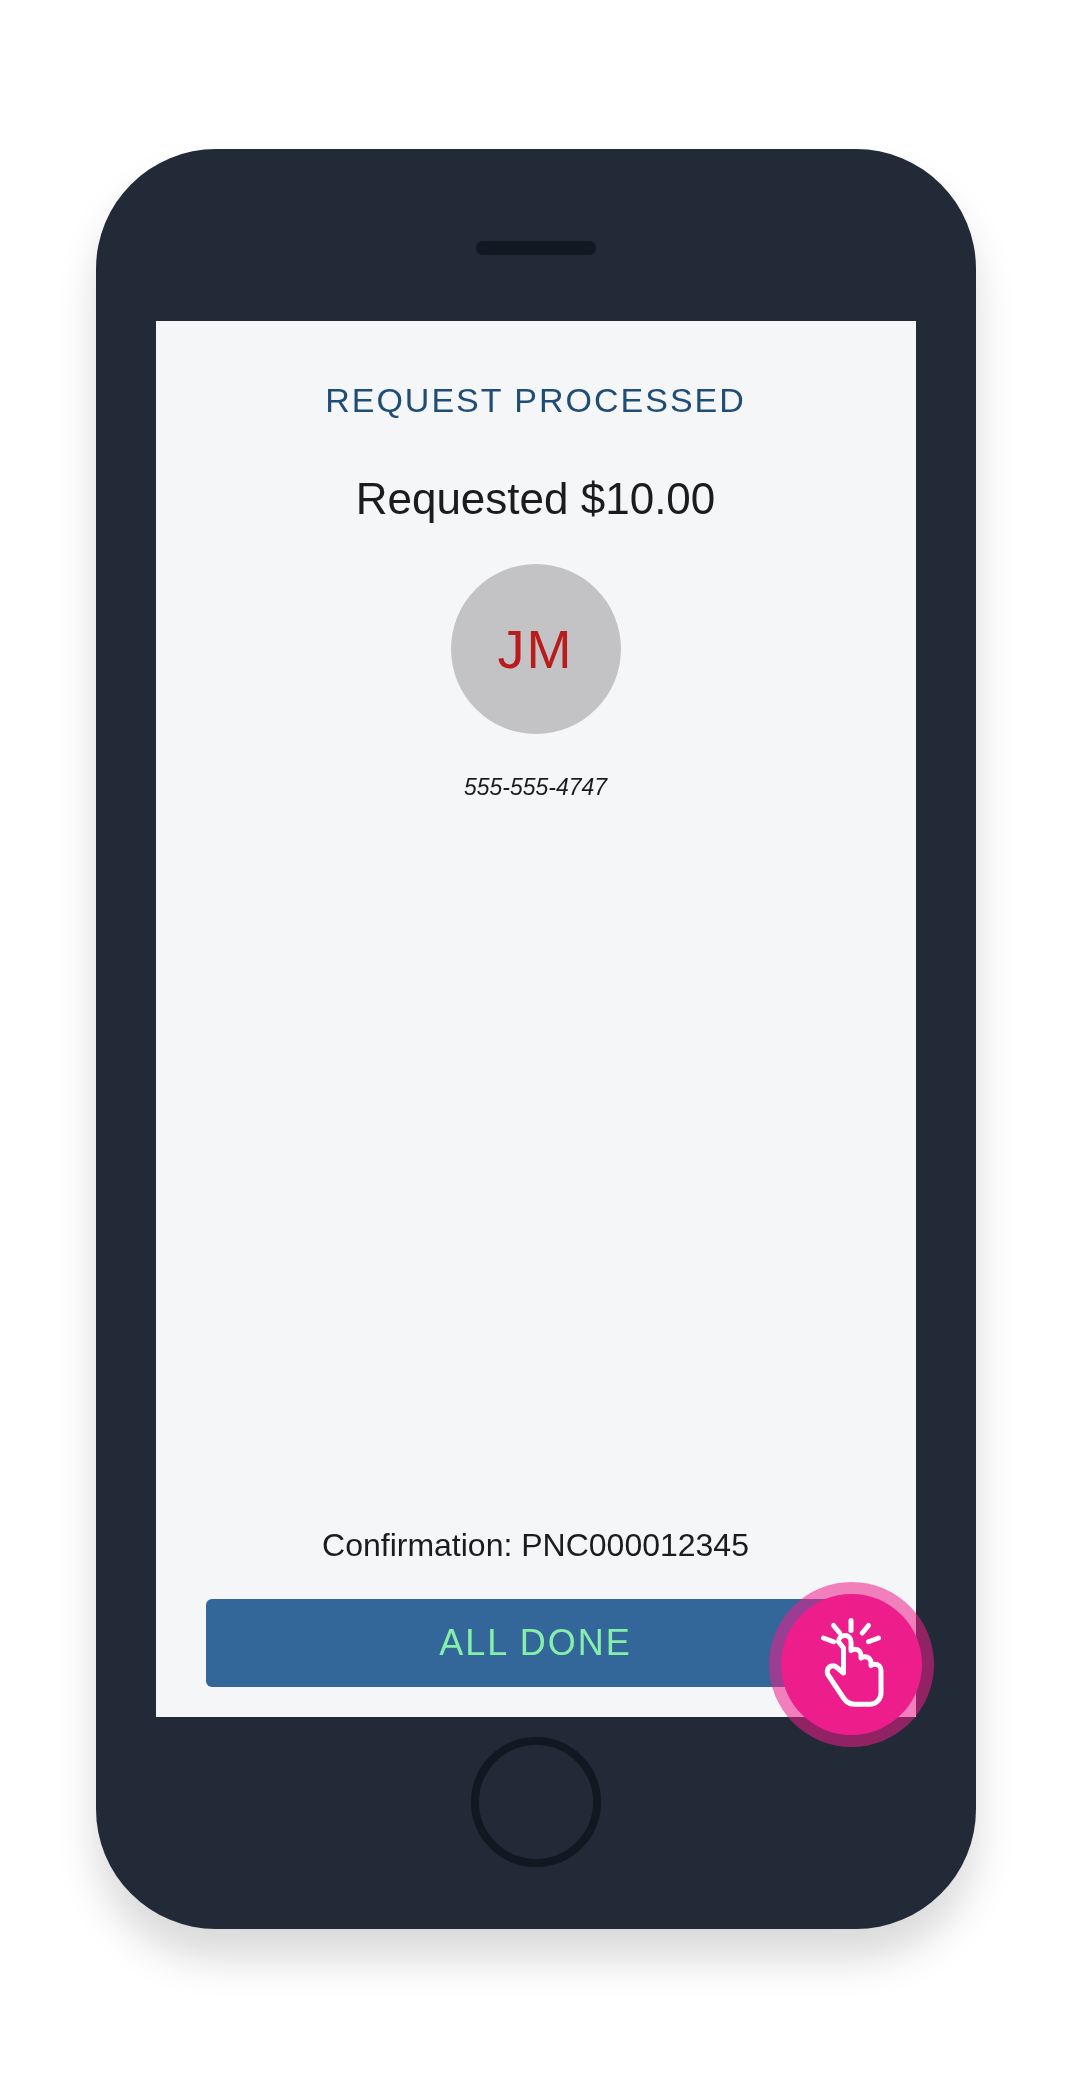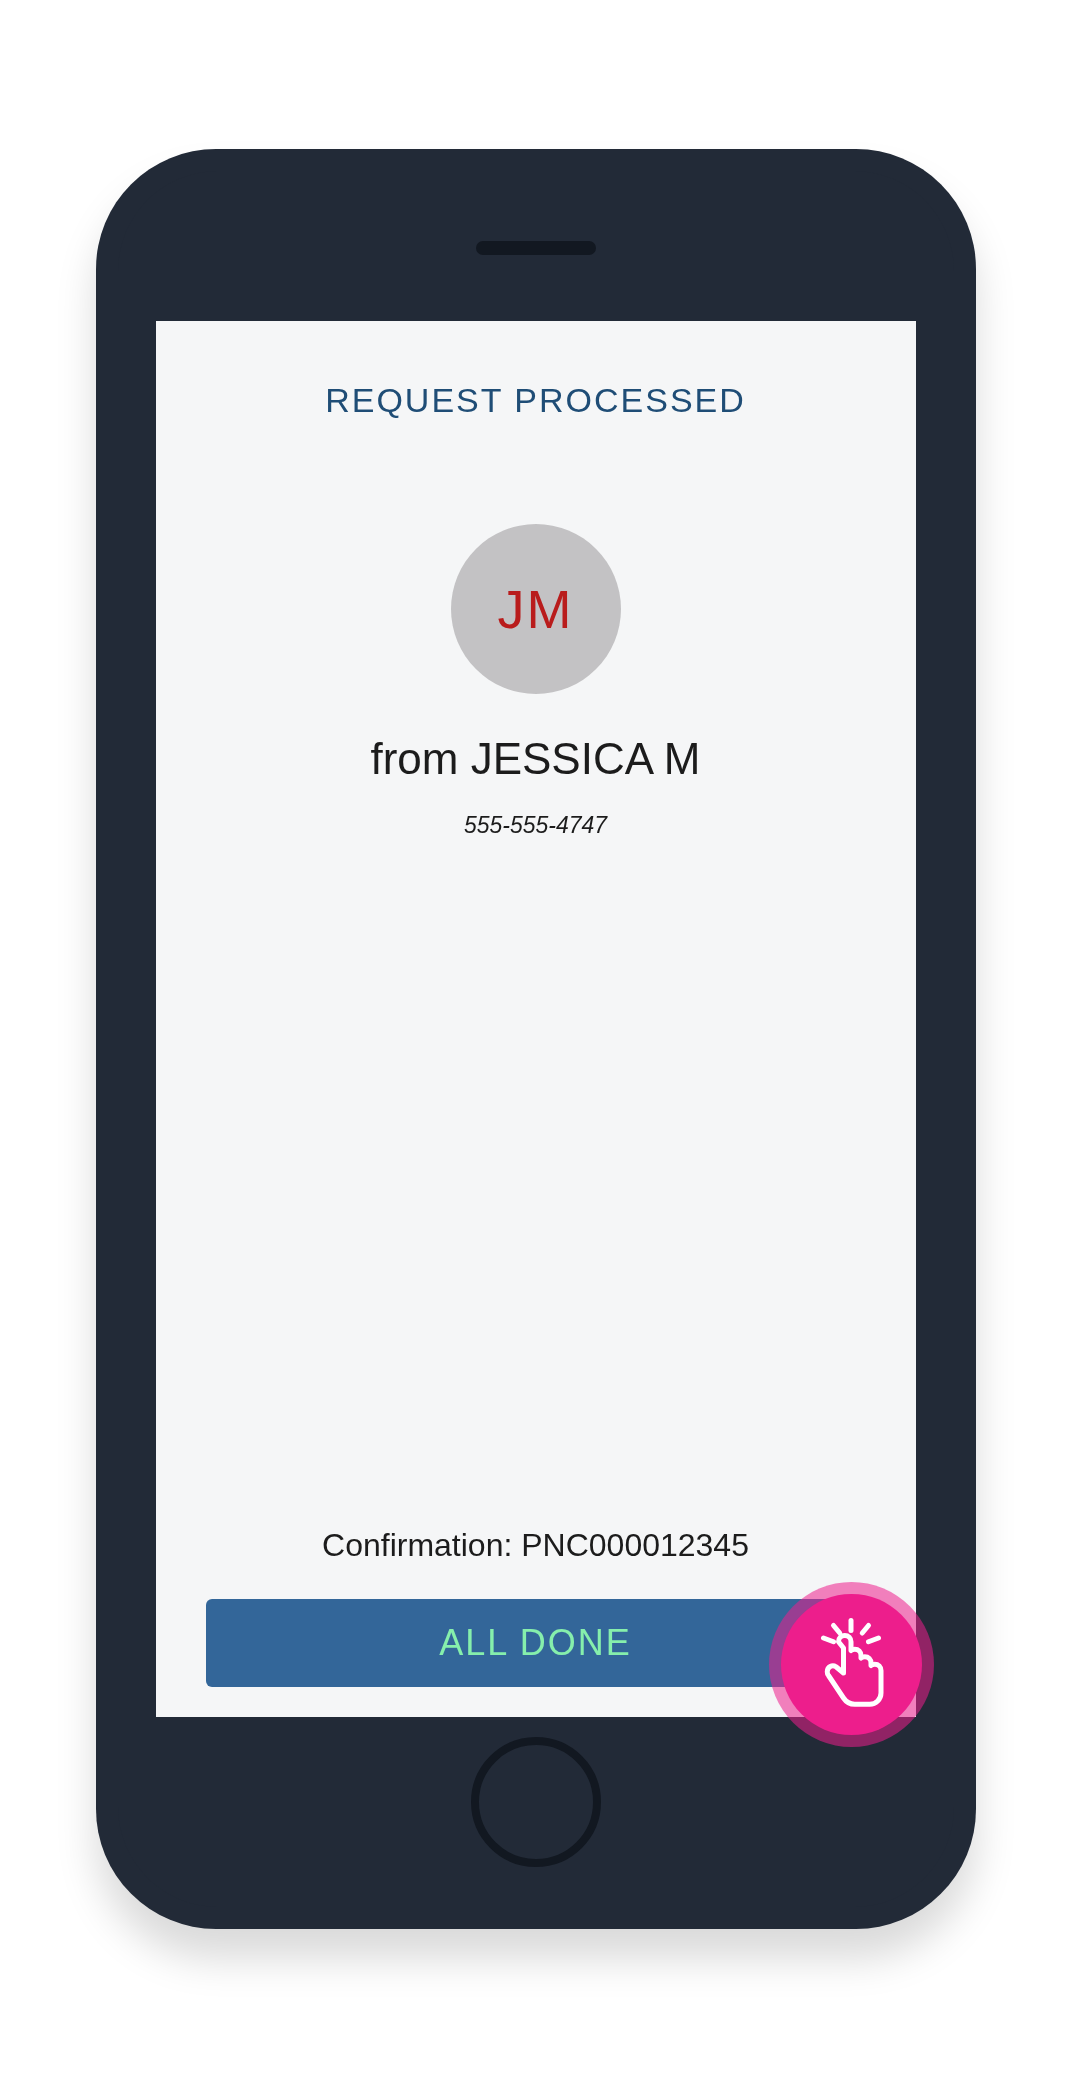--- a/index.html
+++ b/index.html
@@ -60,21 +60,21 @@
       border-radius: 50%;
       border: 8px solid #121821;
       background: #222a37;
     }
     .header-title {
       color: #1f4d76;
       font-size: 34px;
       font-weight: 500;
       letter-spacing: 2px;
       text-align: center;
-      margin-bottom: 104px;
+      margin-bottom: 54px;
     }
     .requested-line {
       color: #1c1c1c;
       font-size: 44px;
       font-weight: 400;
       text-align: center;
       margin-bottom: 40px;
     }
     .avatar {
       width: 170px;
@@ -162,26 +162,26 @@
 </head>
 <body>
 
 <div class="phone-frame">
   <div class="phone-inner">
     <div class="speaker"></div>
 
     <div class="screen">
       <div class="header-title">REQUEST PROCESSED</div>
 
+      <div class="requested-line">Requested $10.00</div>
 
       <div class="avatar">
         <span>JM</span>
       </div>
 
-      <div class="from-line">from JESSICA M</div>
 
       <div class="phone-number">555-555-4747</div>
 
 
       <div class="spacer"></div>
 
       <div class="confirmation-line">Confirmation: PNC000012345</div>
 
       <button class="done-button">ALL DONE</button>
     </div>

